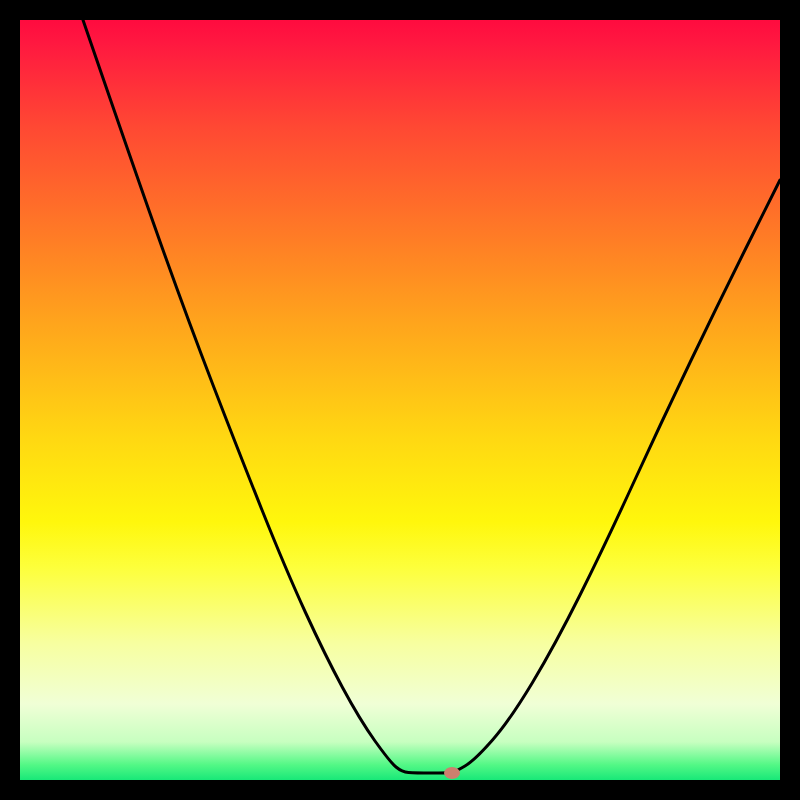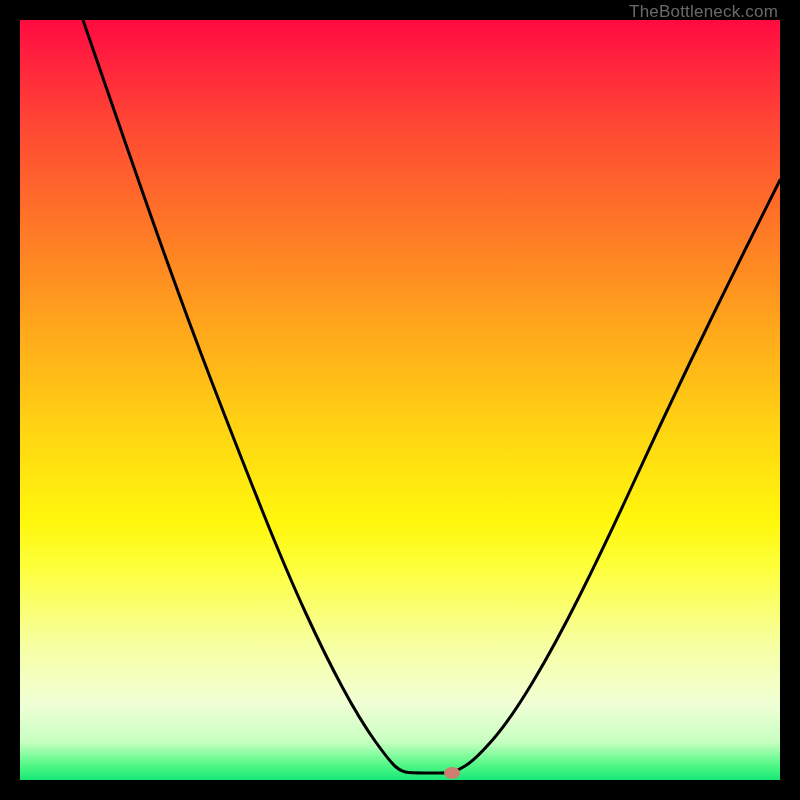--- a/index.html
+++ b/index.html
@@ -54,14 +54,13 @@
 <body>
 
 <div class="frame">
   <div class="plot-area"></div>
 
   <svg class="curve" viewBox="0 0 760 760" preserveAspectRatio="none">
     <path fill="none" stroke="#000000" stroke-width="3" stroke-linecap="round" d="M 63 0 Q 118 160 143 230 Q 168 300 193 365 Q 218 430 242 490 Q 266 550 285.5 592.5 Q 305 635 322.5 667.5 Q 340 700 355 721 Q 370 742 376 747 Q 382 752 388.5 752.5 Q 395 753 411.5 753 Q 428 753 431.5 752.5 Q 435 752 445 746 Q 455 740 472.5 720 Q 490 700 512.5 662.5 Q 535 625 560 575 Q 585 525 612.5 465 Q 640 405 670 342.5 Q 700 280 730 220 L 760 160" id="curve-path"></path>
     <ellipse id="min-dot" fill="#cc7f6e" cx="432" cy="753" rx="8" ry="6"></ellipse>
   </svg>
 
-  <div class="watermark">TheBottleneck.com</div>
 </div>
 
 </body></html>

